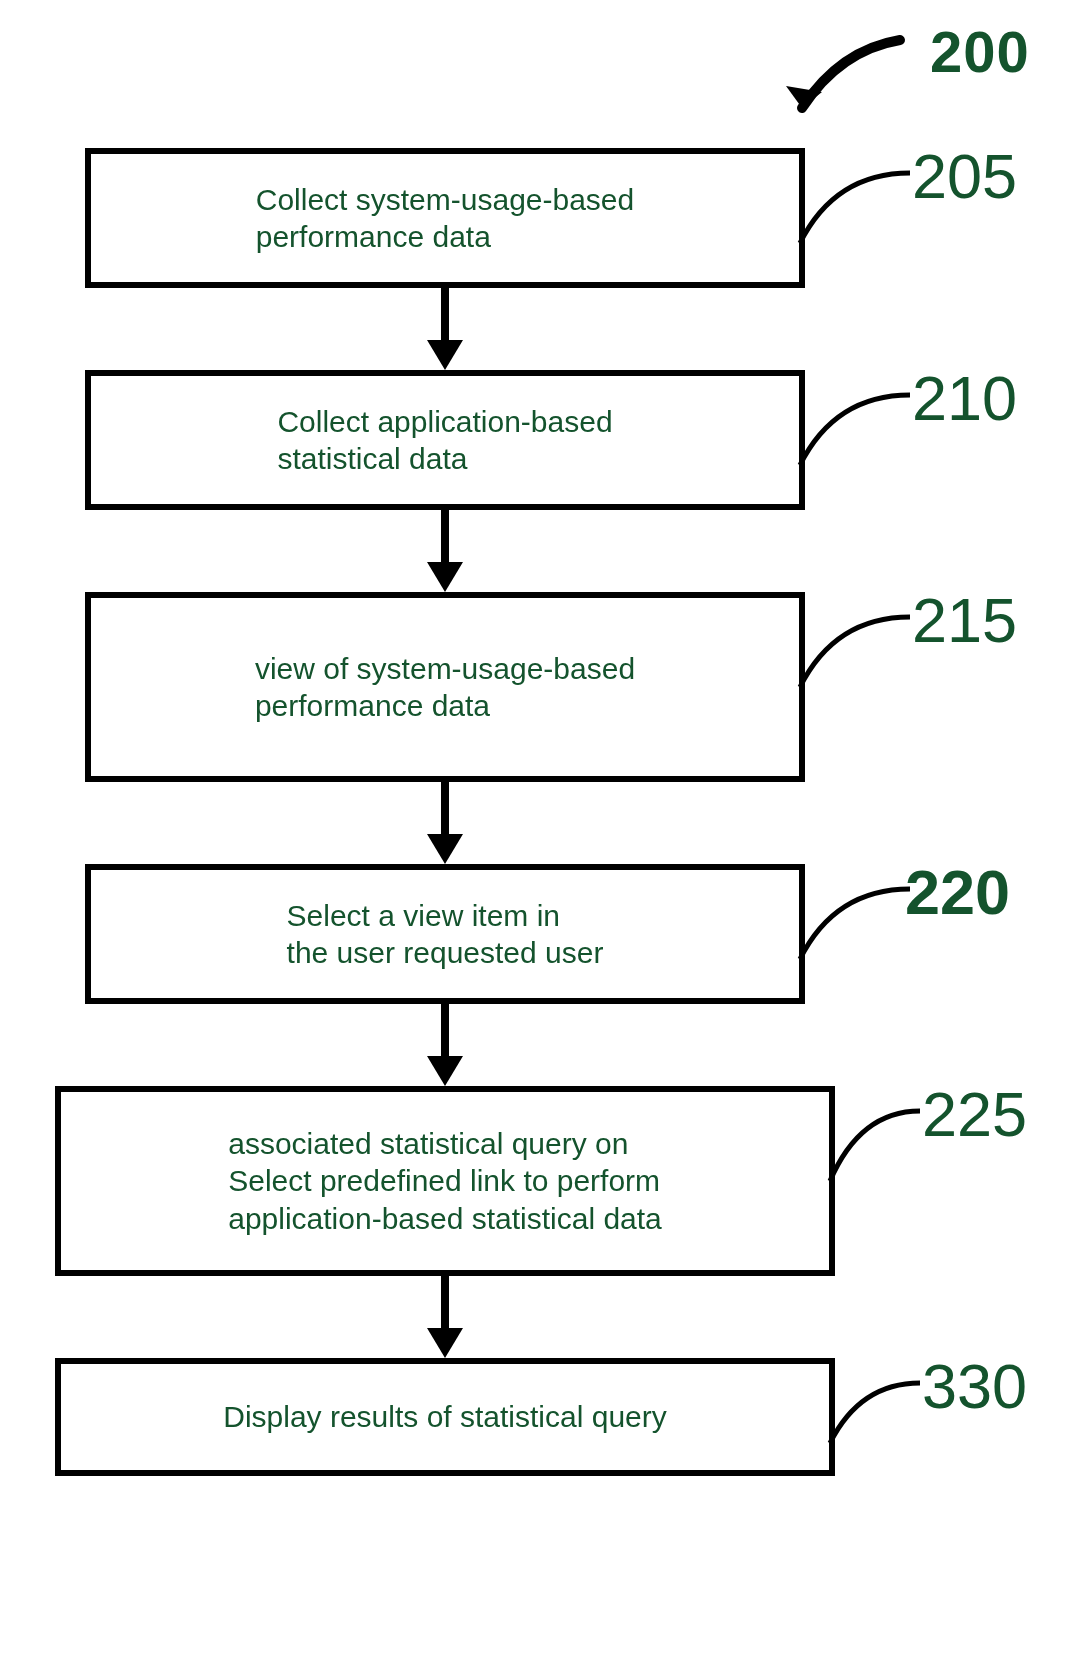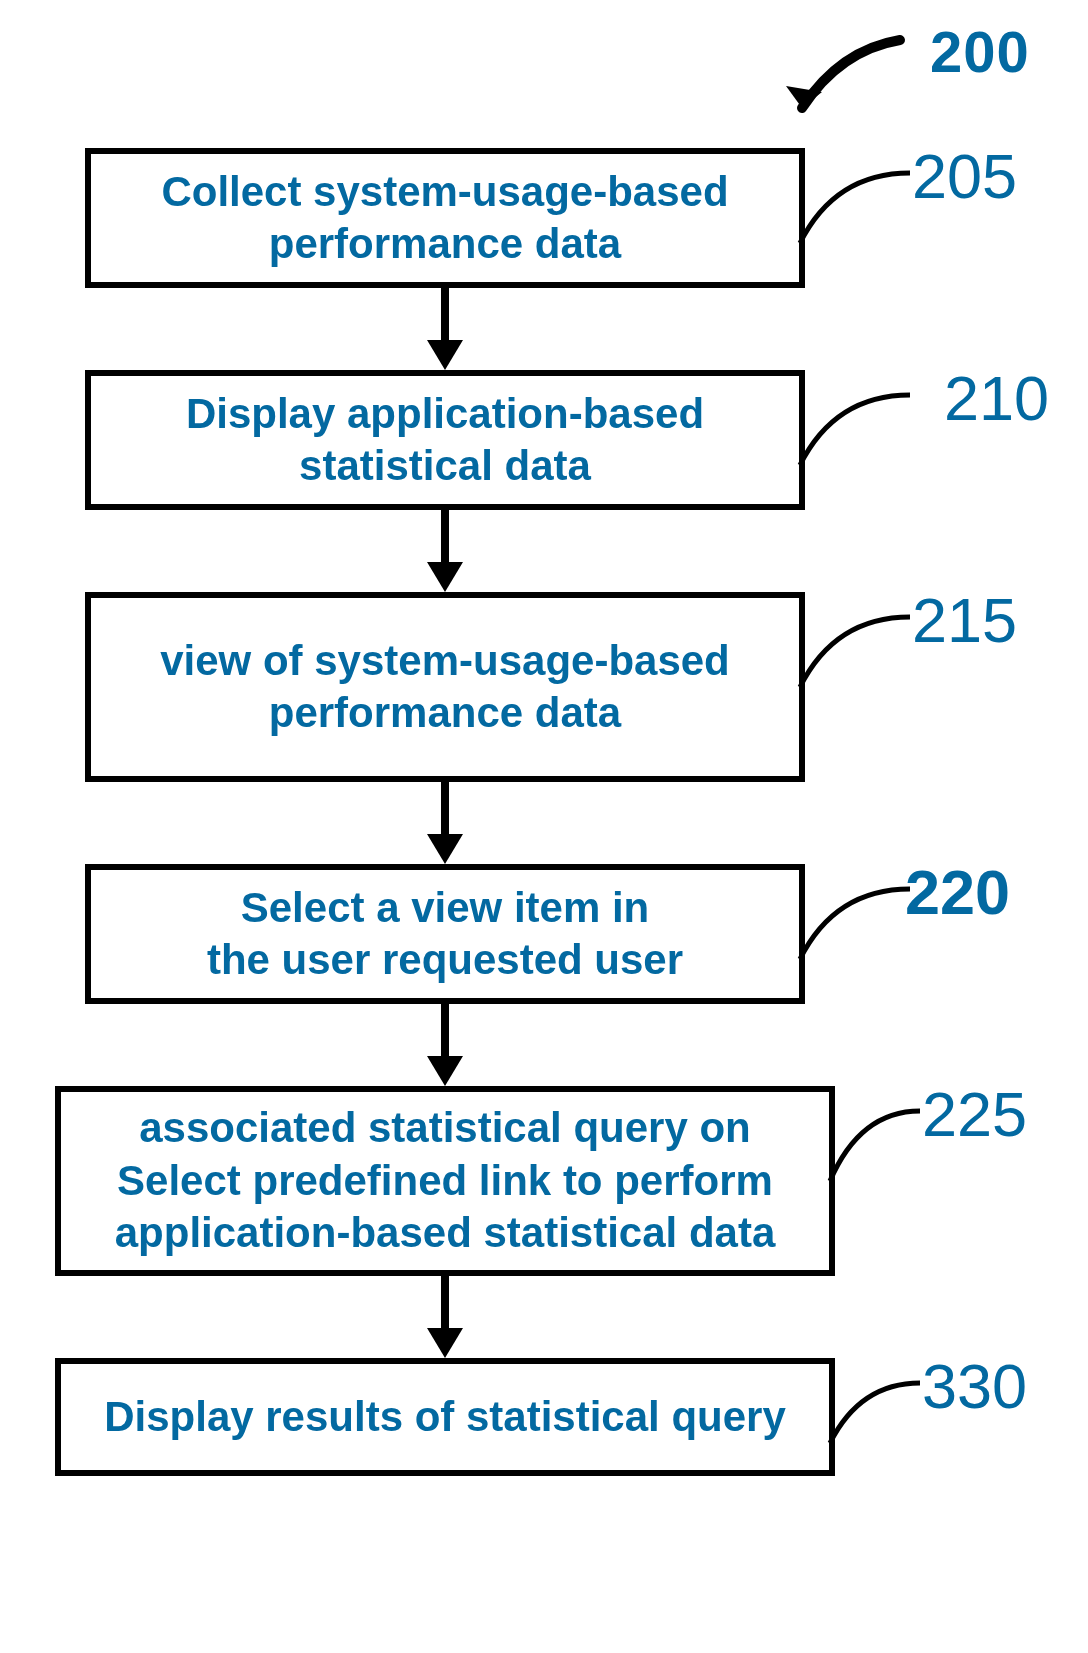--- a/index.html
+++ b/index.html
@@ -5,46 +5,44 @@
   html, body {
     margin: 0;
     padding: 0;
     background: #ffffff;
   }
   .canvas {
     position: relative;
     width: 1088px;
     height: 1653px;
     font-family: Arial, Helvetica, sans-serif;
-    color: #0369a1;
+    color: #14532d;
   }
   .title-num {
     position: absolute;
     font-size: 58px;
     font-weight: 900;
     letter-spacing: 1px;
   }
   .title-arrow {
     position: absolute;
     width: 130px;
     height: 100px;
   }
   .box {
     position: absolute;
     border: 6px solid #000;
     background: #fff;
     box-sizing: border-box;
     display: flex;
     align-items: center;
     justify-content: center;
-    text-align: center;
-    font-size: 42px;
+    font-size: 30px;
     line-height: 1.25;
     padding: 10px 20px;
-    font-weight: bold;
   }
   .ref {
     position: absolute;
     font-size: 63px;
     font-weight: 400;
   }
   .conn {
     position: absolute;
   }
 </style>
@@ -74,28 +72,28 @@
       <div>205</div>
     </div>
 
   <svg class="conn" style="left:420px; top:288px; width:50px; height:82px;" viewBox="0 0 50 82">
     <line x1="25" y1="0" x2="25" y2="58" stroke="#000" stroke-width="8"></line>
     <polygon points="25,82 7,52 43,52" fill="#000"></polygon>
   </svg>
 
   <div class="box" style="left:85px; top:370px; width:720px; height:140px;">
     <span>
-        <div>Display application-based</div>
+        <div>Collect application-based</div>
         <div>statistical data</div>
       </span>
   </div>
   <svg class="conn" style="left:795px; top:390px; width:120px; height:80px;" viewBox="0 0 120 80">
     <path d="M 5 75 Q 40 5 115 5" fill="none" stroke="#000" stroke-width="5"></path>
   </svg>
-  <div class="ref" style="left:912px; top:362px;margin-left:32px;">
+  <div class="ref" style="left:912px; top:362px;">
       <div>210</div>
     </div>
 
   <svg class="conn" style="left:420px; top:510px; width:50px; height:82px;" viewBox="0 0 50 82">
     <line x1="25" y1="0" x2="25" y2="58" stroke="#000" stroke-width="8"></line>
     <polygon points="25,82 7,52 43,52" fill="#000"></polygon>
   </svg>
 
   <div class="box" style="left:85px; top:592px; width:720px; height:190px;">
     <span>

